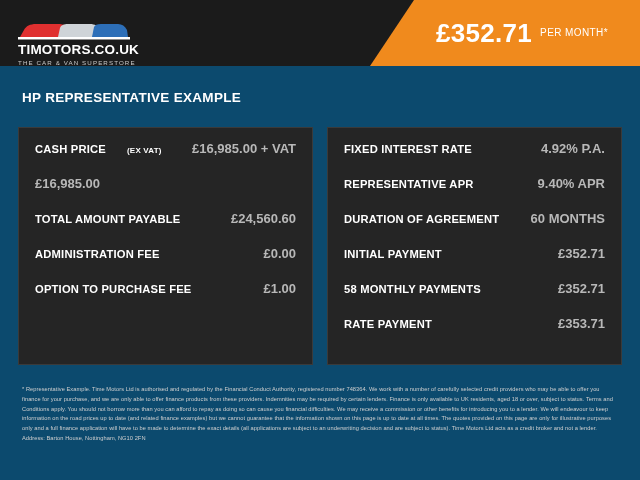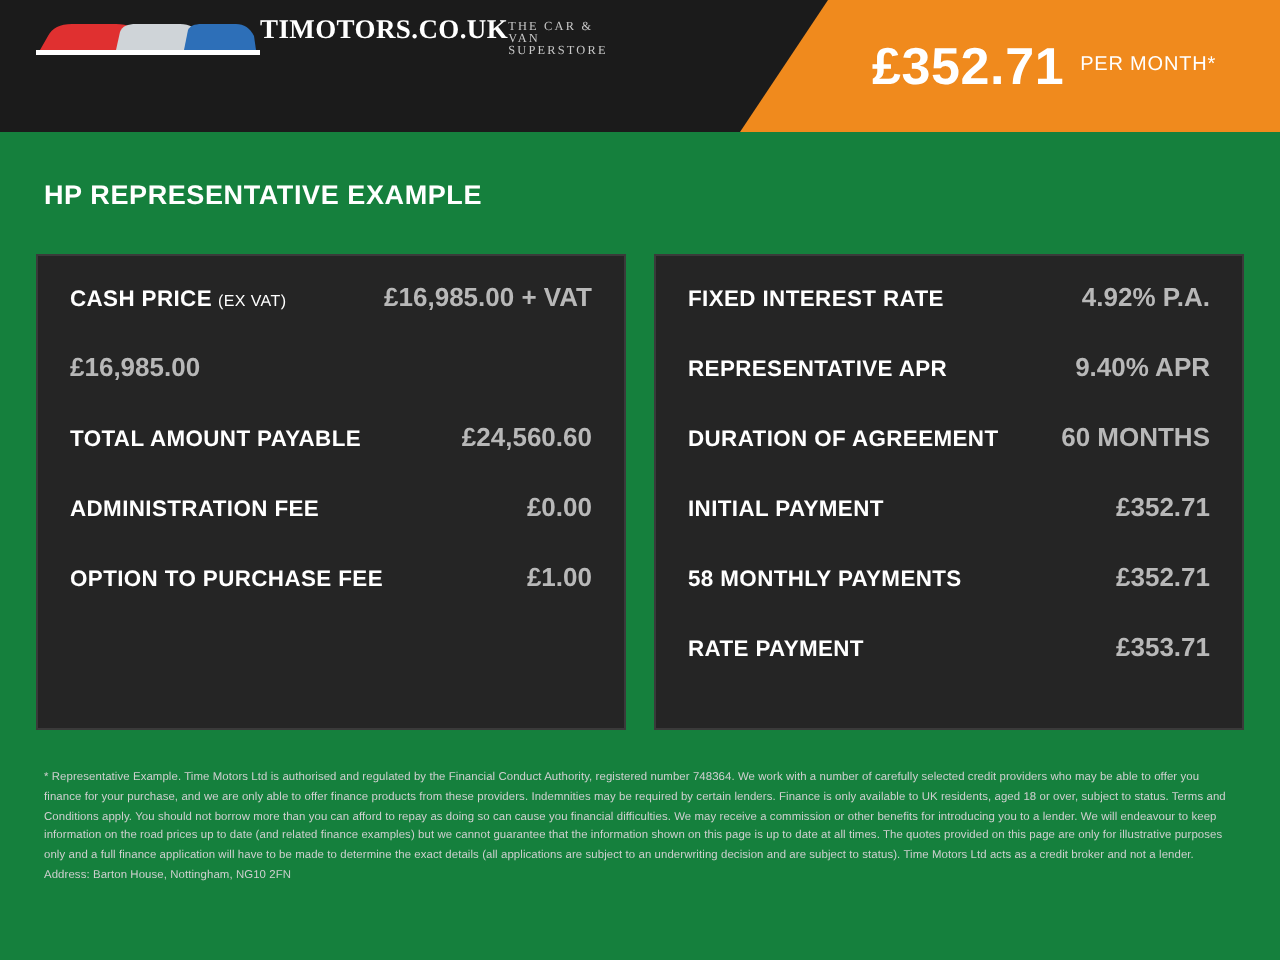--- a/index.html
+++ b/index.html
@@ -20,22 +20,22 @@
     position: relative;
     height: 66px;
     background: #1b1b1b;
     display: flex;
     align-items: stretch;
   }
   .logo-block {
     width: 170px;
     padding: 8px 0 0 18px;
     display: flex;
-    justify-content: space-between;
-    font-family: Liberation Serif, serif;
+    flex-direction: column;
+    justify-content: flex-end;
   }
   .logo-car {
     width: 112px; height: 22px;
     position: relative;
     margin-bottom: 1px;
   }
   .logo-name {
     color: #ffffff;
     font-size: 13.5px;
     font-weight: bold;
@@ -70,21 +70,21 @@
   }
   .price-period {
     font-size: 10px;
     font-weight: normal;
     letter-spacing: 0.4px;
     padding-bottom: 2px;
   }
 
   
   .body-wrap {
-    background: #15803d;
+    background: #0c4a6e;
     height: 414px;
     padding: 0 18px;
     position: relative;
   }
   .section-title {
     color: #ffffff;
     font-size: 13.5px;
     font-weight: bold;
     letter-spacing: 0.3px;
     padding-top: 24px;
@@ -109,23 +109,23 @@
   }
   .row-label {
     color: #ffffff;
     font-size: 11.2px;
     font-weight: bold;
     letter-spacing: 0.2px;
     white-space: nowrap;
   }
   .row-label .note {
     font-size: 8px;
-    font-weight: normal;
-    color: #ffffff;
-    margin-left: 3px;
+    font-weight: bold;
+    color: #ffffff;
+    margin-left: 21px;
     letter-spacing: 0.2px;
   }
   .row-value {
     color: #b8b8b8;
     font-size: 13px;
     font-weight: bold;
     white-space: nowrap;
   }
 
   

